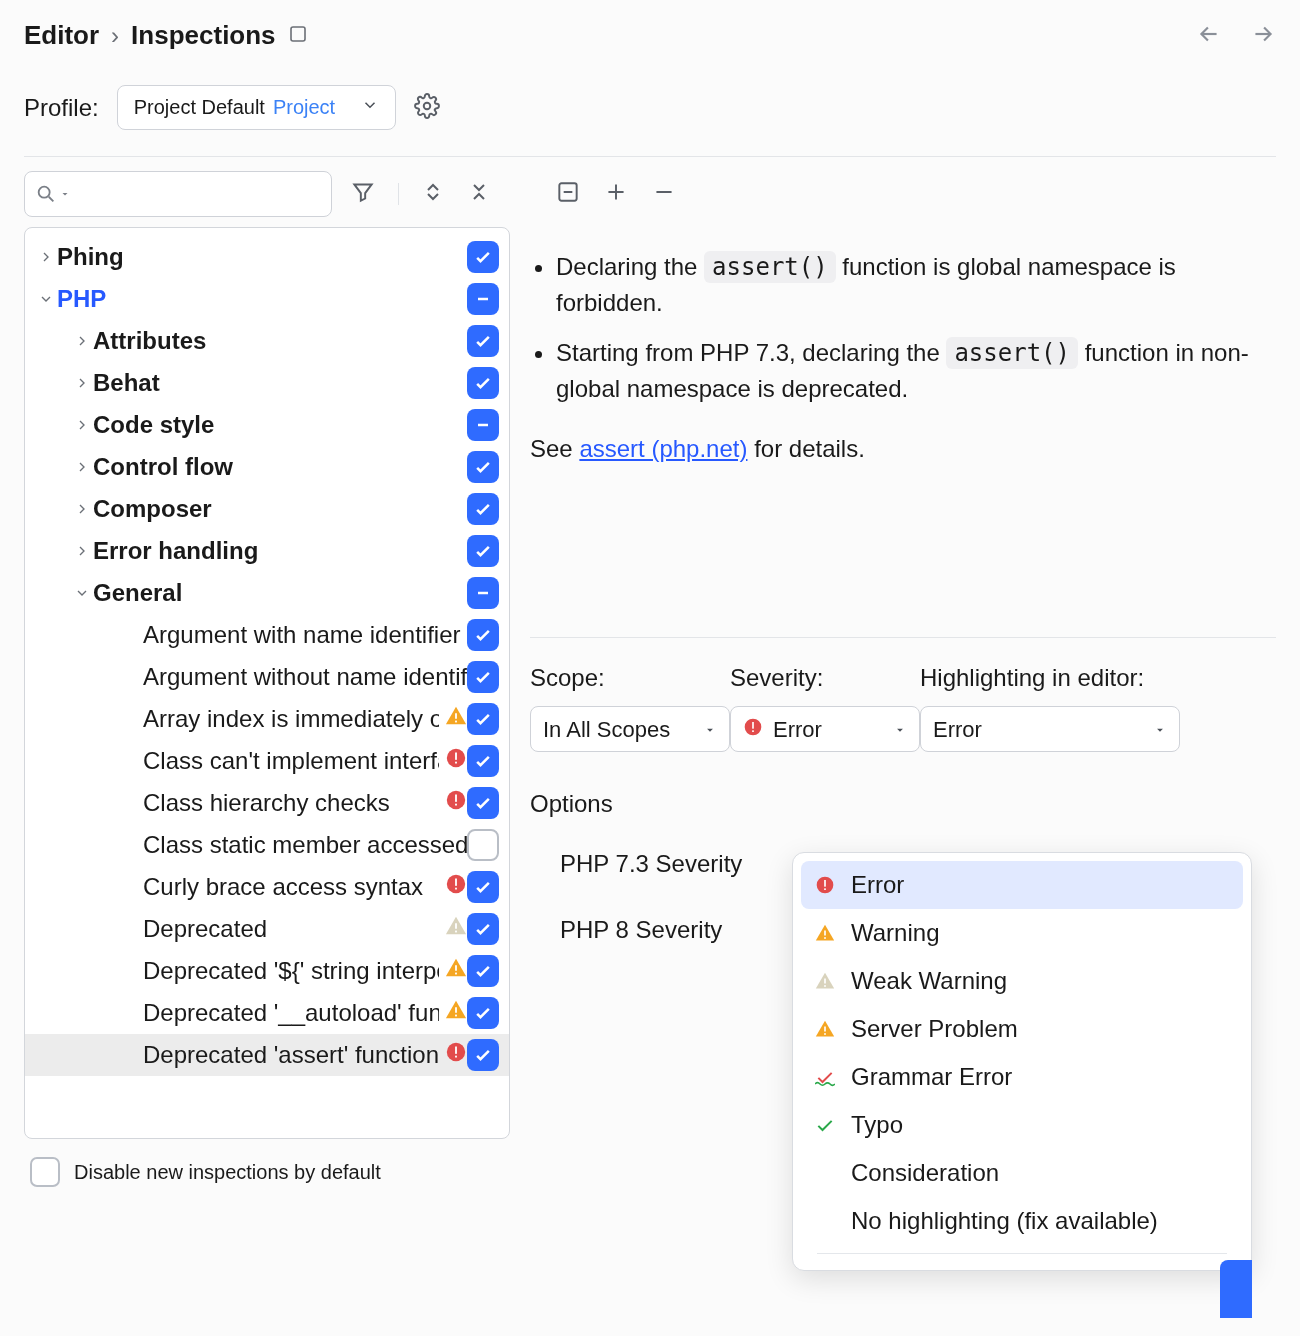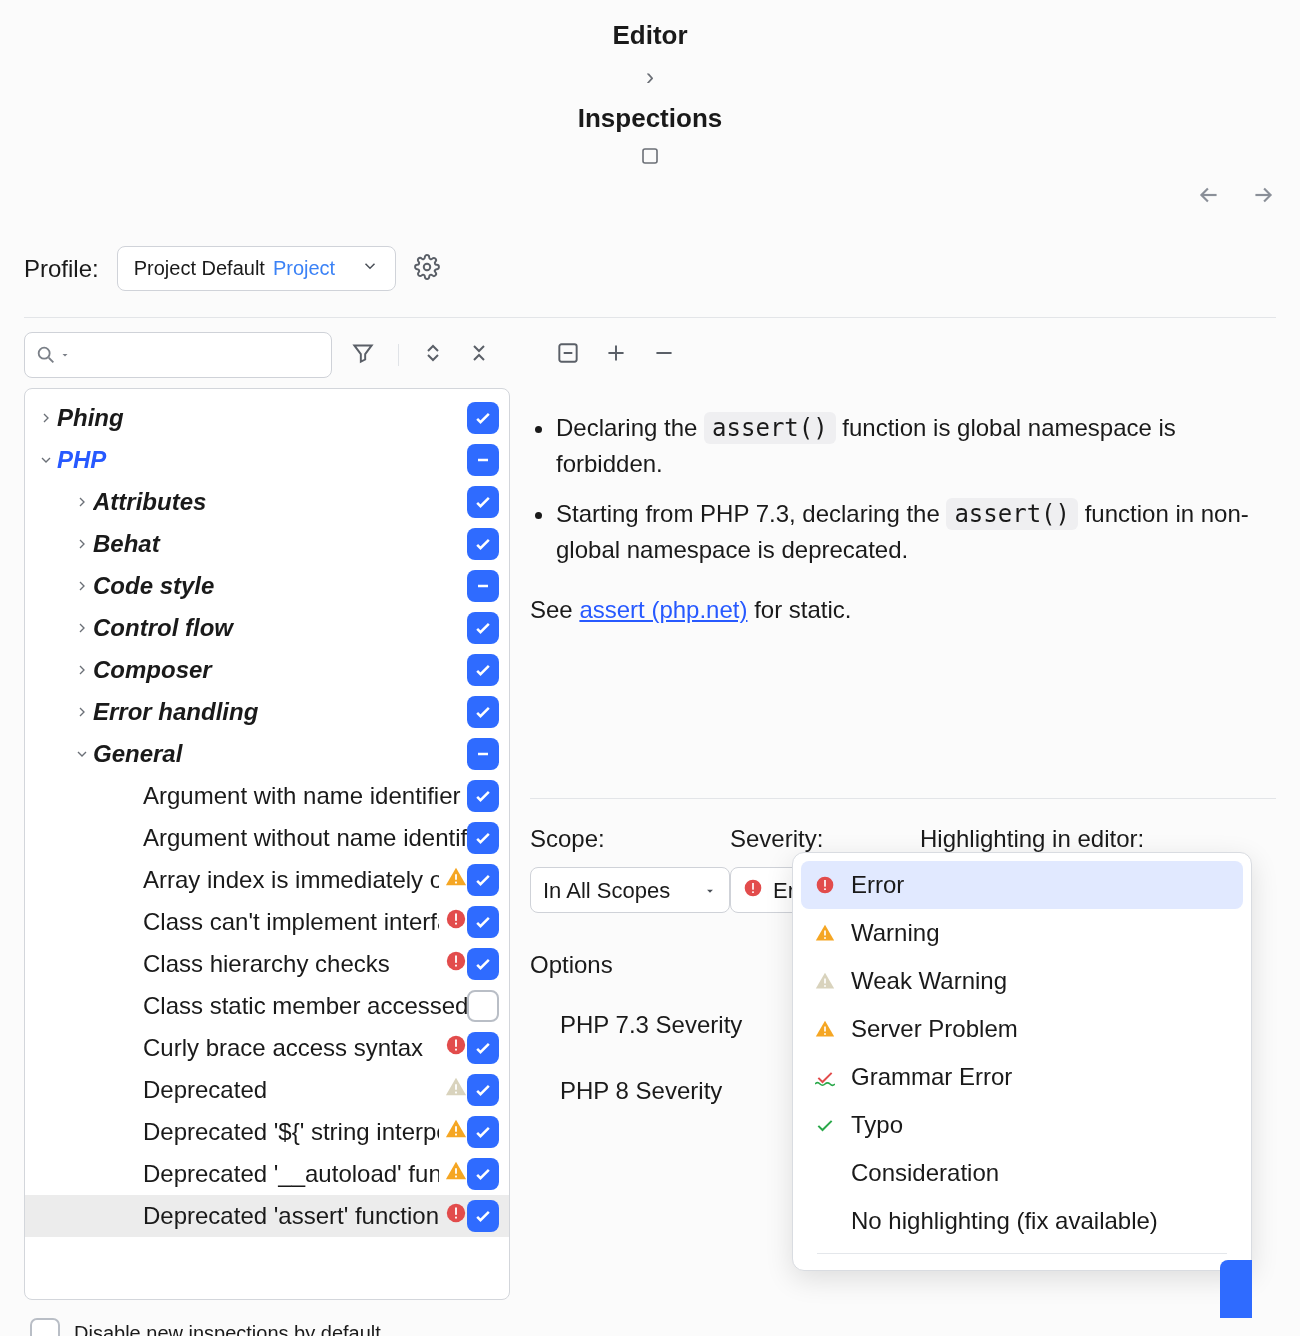--- a/index.html
+++ b/index.html
@@ -1,20 +1,20 @@
 <!DOCTYPE html>
 <html><head>
 <meta charset="utf-8">
 <style>
   * { box-sizing: border-box; }
   html, body { margin:0; padding:0; font-family: -apple-system, "Segoe UI", Arial, sans-serif; color:#1a1a1a; background:#fbfbfb; }
   body { width:1300px; height:1336px; padding:0 24px 0 24px; }
 
   
-  .breadcrumbs { display:flex; align-items:center; gap:12px; padding:20px 0 34px 0;flex-direction:column; }
+  .breadcrumbs { display:flex; align-items:center; gap:12px; padding:20px 0 34px 0; }
   .crumb { font-size:26px; font-weight:700; }
   .crumb-sep { color:#6b6f76; font-size:24px; font-weight:400; }
   .crumb-icon { color:#6b6f76; }
 
   .nav-arrows { margin-left:auto; display:flex; gap:28px; color:#8a8f98; }
 
   
   .profile-row { display:flex; align-items:center; gap:18px; padding-bottom:26px; border-bottom:1px solid #e3e5e8; }
   .profile-label { font-size:24px; }
   .profile-select { display:flex; align-items:center; gap:8px; border:1px solid #d0d3d9; border-radius:8px; padding:10px 16px; font-size:20px; background:#fff; }
@@ -31,21 +31,21 @@
 
   
   .main { display:flex; gap:20px; align-items:flex-start; }
 
   
   .tree-panel { width:486px; }
   .tree-box { border:1px solid #d3d6db; border-radius:8px; background:#fff; height:912px; overflow:hidden; }
   .tree { padding-top:8px; }
   .node { display:flex; align-items:center; height:42px; font-size:24px; position:relative; padding-right:10px; }
   .node .toggle { width:22px; display:flex; justify-content:center; color:#6b7077; }
-  .node.bold { font-weight:700;font-style:italic; }
+  .node.bold { font-weight:700; }
   .node .label { white-space:nowrap; overflow:hidden; flex:1; }
   .node .badge { margin-left:6px; flex:0 0 auto; }
   .node .cb { margin-left:auto; flex:0 0 auto; }
   .indent-0 { padding-left:10px; }
   .indent-1 { padding-left:46px; }
   .indent-2 { padding-left:118px; }
   .php-link { color:#2759ff; }
   .sel-row { background:#ececec; }
 
   
@@ -497,21 +497,21 @@
   <div class="detail">
     <ul>
       <li>
         <span>Declaring the </span><span class="code">assert()</span><span> function is global namespace is forbidden.</span>
       </li>
       <li>
         <span>Starting from PHP 7.3, declaring the </span><span class="code">assert()</span><span> function in non-global namespace is deprecated.</span>
       </li>
     </ul>
     <p>
-      <span>See </span><a class="link" href="#">assert (php.net)</a><span> for static.</span>
+      <span>See </span><a class="link" href="#">assert (php.net)</a><span> for details.</span>
     </p>
 
     <div class="ctrl-sep"></div>
 
     <div class="ctrl-row">
       <div class="ctrl-col">
         <span class="ctrl-label">Scope:</span>
         <div class="dd">
           <span>In All Scopes</span>
           <span class="chev2"><svg width="14" height="14" viewBox="0 0 24 24" fill="currentColor">

